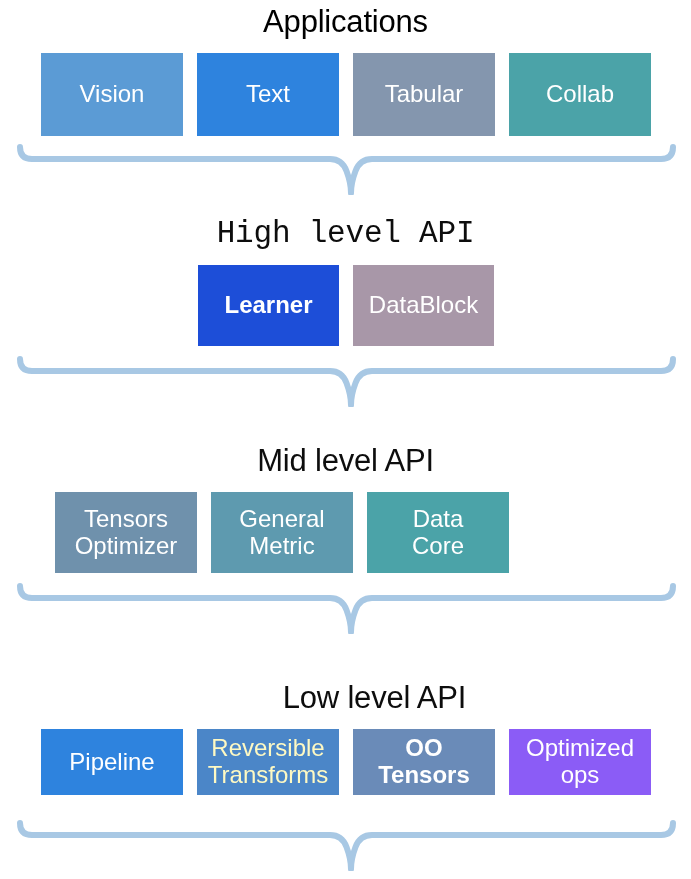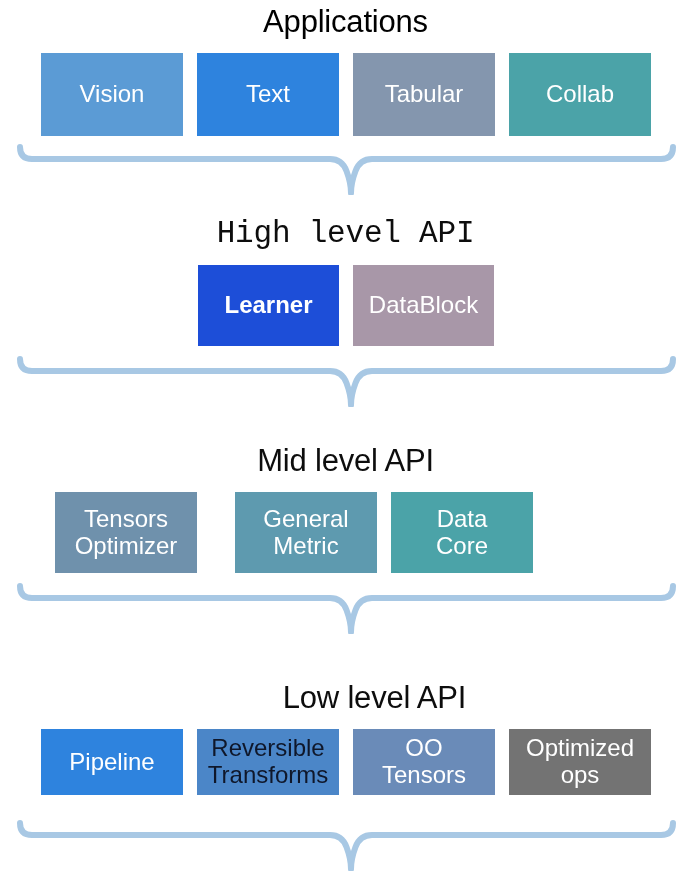--- a/index.html
+++ b/index.html
@@ -129,45 +129,45 @@
   </svg>
 </div>
 
 <div class="layer-title" id="title-mid" style="color: rgb(13, 13, 13);">Mid level API</div>
 
 <div class="boxrow" id="row-mid">
   <div class="gap"></div>
   <div class="node w-quarter" style="background-color: rgb(111, 145, 172); color: rgb(255, 255, 255);">Tensors
 Optimizer</div>
   <div class="gap"></div>
-  <div class="node w-quarter" style="background-color: rgb(94, 154, 175); color: rgb(255, 255, 255); margin-left: 24px;">General
+  <div class="node w-quarter" style="background-color: rgb(94, 154, 175); color: rgb(255, 255, 255);">General
 Metric</div>
   <div class="gap"></div>
   <div class="node w-quarter" style="background-color: rgb(75, 163, 168); color: rgb(255, 255, 255);">Data
 Core</div>
 </div>
 
 <div class="brace" id="brace-mid">
   <svg viewBox="0 0 665 52" xmlns="http://www.w3.org/2000/svg">
     <path class="brace-path" d="M6 4 Q6 16 18 16 L316 16 Q328 16 332.5 28 Q337 40 337 50 Q337 40 341.5 28 Q346 16 358 16 L647 16 Q659 16 659 4" fill="none" stroke="#a8c8e4" stroke-width="6" stroke-linecap="round" stroke-linejoin="round"></path>
   </svg>
 </div>
 
 <div class="layer-title" id="title-low" style="color: rgb(13, 13, 13);">Low level API</div>
 
 <div class="boxrow" id="row-low">
   <div class="node w-quarter" style="background-color: rgb(46, 131, 222); color: rgb(255, 255, 255);">Pipeline</div>
   <div class="gap"></div>
-  <div class="node w-quarter" style="background-color: rgb(75, 134, 200); color: #0f172a;">Reversible
+  <div class="node w-quarter" style="background-color: rgb(75, 134, 200); color: #fef9c3;">Reversible
 Transforms</div>
   <div class="gap"></div>
-  <div class="node w-quarter" style="background-color: rgb(106, 139, 184); color: rgb(255, 255, 255);">OO
+  <div class="node w-quarter" style="background-color: rgb(106, 139, 184); color: rgb(255, 255, 255); font-weight: bold;">OO
 Tensors</div>
   <div class="gap"></div>
-  <div class="node w-quarter" style="background-color: #737373; color: rgb(255, 255, 255);">Optimized
+  <div class="node w-quarter" style="background-color: #8b5cf6; color: rgb(255, 255, 255);">Optimized
 ops</div>
 </div>
 
 <div class="brace" id="brace-low">
   <svg viewBox="0 0 665 52" xmlns="http://www.w3.org/2000/svg">
     <path class="brace-path" d="M6 4 Q6 16 18 16 L316 16 Q328 16 332.5 28 Q337 40 337 50 Q337 40 341.5 28 Q346 16 358 16 L647 16 Q659 16 659 4" fill="none" stroke="#a8c8e4" stroke-width="6" stroke-linecap="round" stroke-linejoin="round"></path>
   </svg>
 </div>
 
 </body></html>

